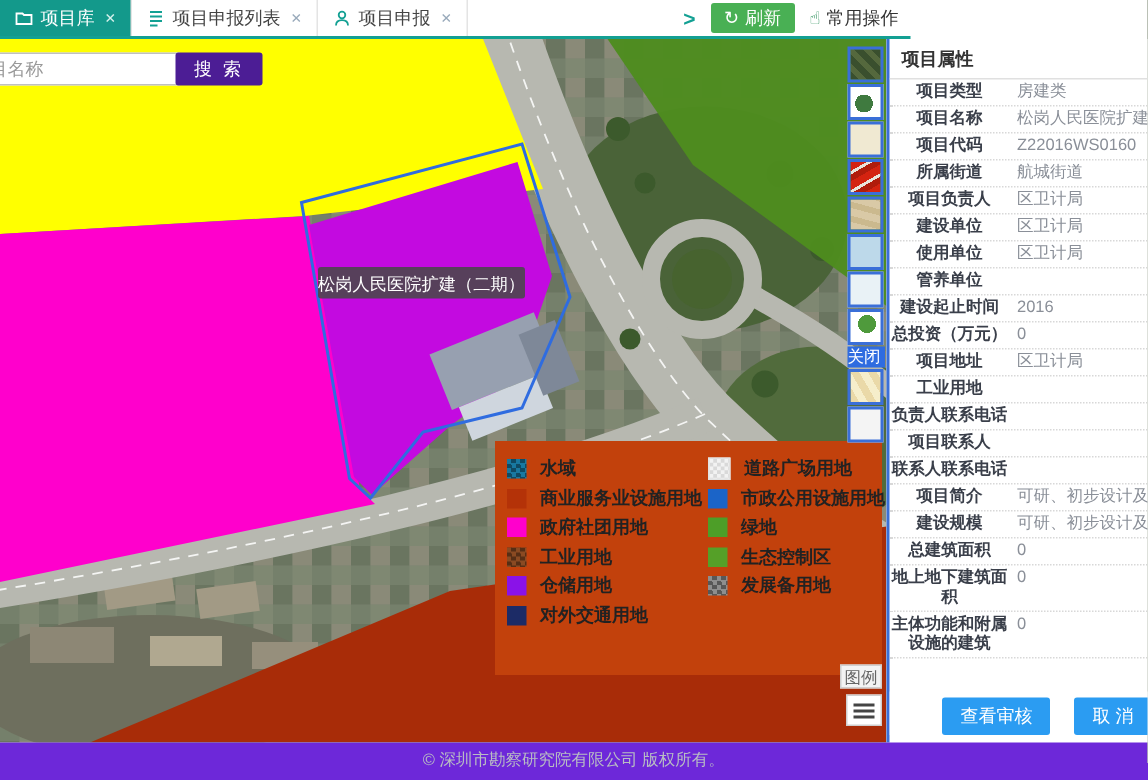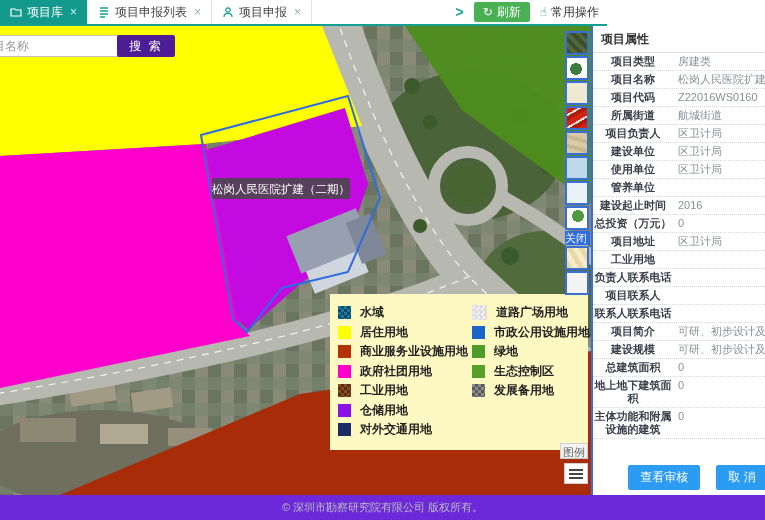--- a/index.html
+++ b/index.html
@@ -39,21 +39,21 @@
   .thumb:nth-child(4){background:repeating-linear-gradient(-30deg,#d42310 0 5px,#b01c0c 5px 9px,#e8e4da 9px 11px);}
   .thumb:nth-child(5){background:repeating-linear-gradient(15deg,#d9c9a6 0 5px,#cbb98e 5px 9px);}
   .thumb:nth-child(6){background:#bdd9ea;}
   .thumb:nth-child(7){background:#e9f2f6;}
   .thumb:nth-child(8){background:#fff radial-gradient(circle at 55% 40%,#4f9a3c 0 6px,rgba(0,0,0,0) 6px);}
   .thumb:nth-child(10){background:repeating-linear-gradient(60deg,#ead9a8 0 5px,#f6eecb 5px 10px);}
   .thumb:nth-child(11){background:#f4f4f4;}
   .close-badge{width:25px;height:14px;background:#2f6ce0;color:#fff;font-size:11px;line-height:14px;
                text-align:left;cursor:pointer;}
   
-  .legend{position:absolute;left:330px;top:268px;width:258px;height:156px;background:#fef9c3;
+  .legend{position:absolute;left:330px;top:268px;width:258px;height:156px;background:#c2410c;
           box-sizing:border-box;padding:9px 8px;display:flex;gap:4px;z-index:5;}
   .legend-col{display:flex;flex-direction:column;}
   .legend-col.left{width:130px;}
   .legend-col.right{width:116px;}
   .legend-item{display:flex;align-items:center;height:19.5px;}
   .swatch{width:13px;height:13px;margin-right:9px;flex:none;}
   .swatch.checker-dark{background-image:repeating-conic-gradient(rgba(0,0,0,.38) 0% 25%,rgba(255,255,255,0) 0% 50%);background-size:6px 6px;}
   .swatch.checker-light{background-image:repeating-conic-gradient(rgba(0,0,0,.10) 0% 25%,rgba(255,255,255,0) 0% 50%);background-size:5px 5px;border:1px solid #e2e2e2;}
   .legend-label{font-size:12px;font-weight:bold;color:#222;white-space:nowrap;}
   .legend-btn{position:absolute;left:560px;top:417px;width:28px;height:16px;background:#f3f3f3;
@@ -191,24 +191,20 @@
     <div class="thumb"></div>
   </div>
 
   <div class="legend">
     <div class="legend-col left">
       <div class="legend-item">
         <span class="swatch checker-dark" style="background-color: rgb(24, 120, 160);"></span>
         <span class="legend-label">水域</span>
         </div>
       <div class="legend-item">
-        <span class="swatch" style="background-color: rgb(255, 255, 0);"></span>
-        <span class="legend-label">居住用地</span>
-        </div>
-      <div class="legend-item">
         <span class="swatch" style="background-color: rgb(180, 50, 8);"></span>
         <span class="legend-label">商业服务业设施用地</span>
         </div>
       <div class="legend-item">
         <span class="swatch" style="background-color: rgb(255, 0, 204);"></span>
         <span class="legend-label">政府社团用地</span>
         </div>
       <div class="legend-item">
         <span class="swatch checker-dark" style="background-color: rgb(138, 74, 34);"></span>
         <span class="legend-label">工业用地</span>

